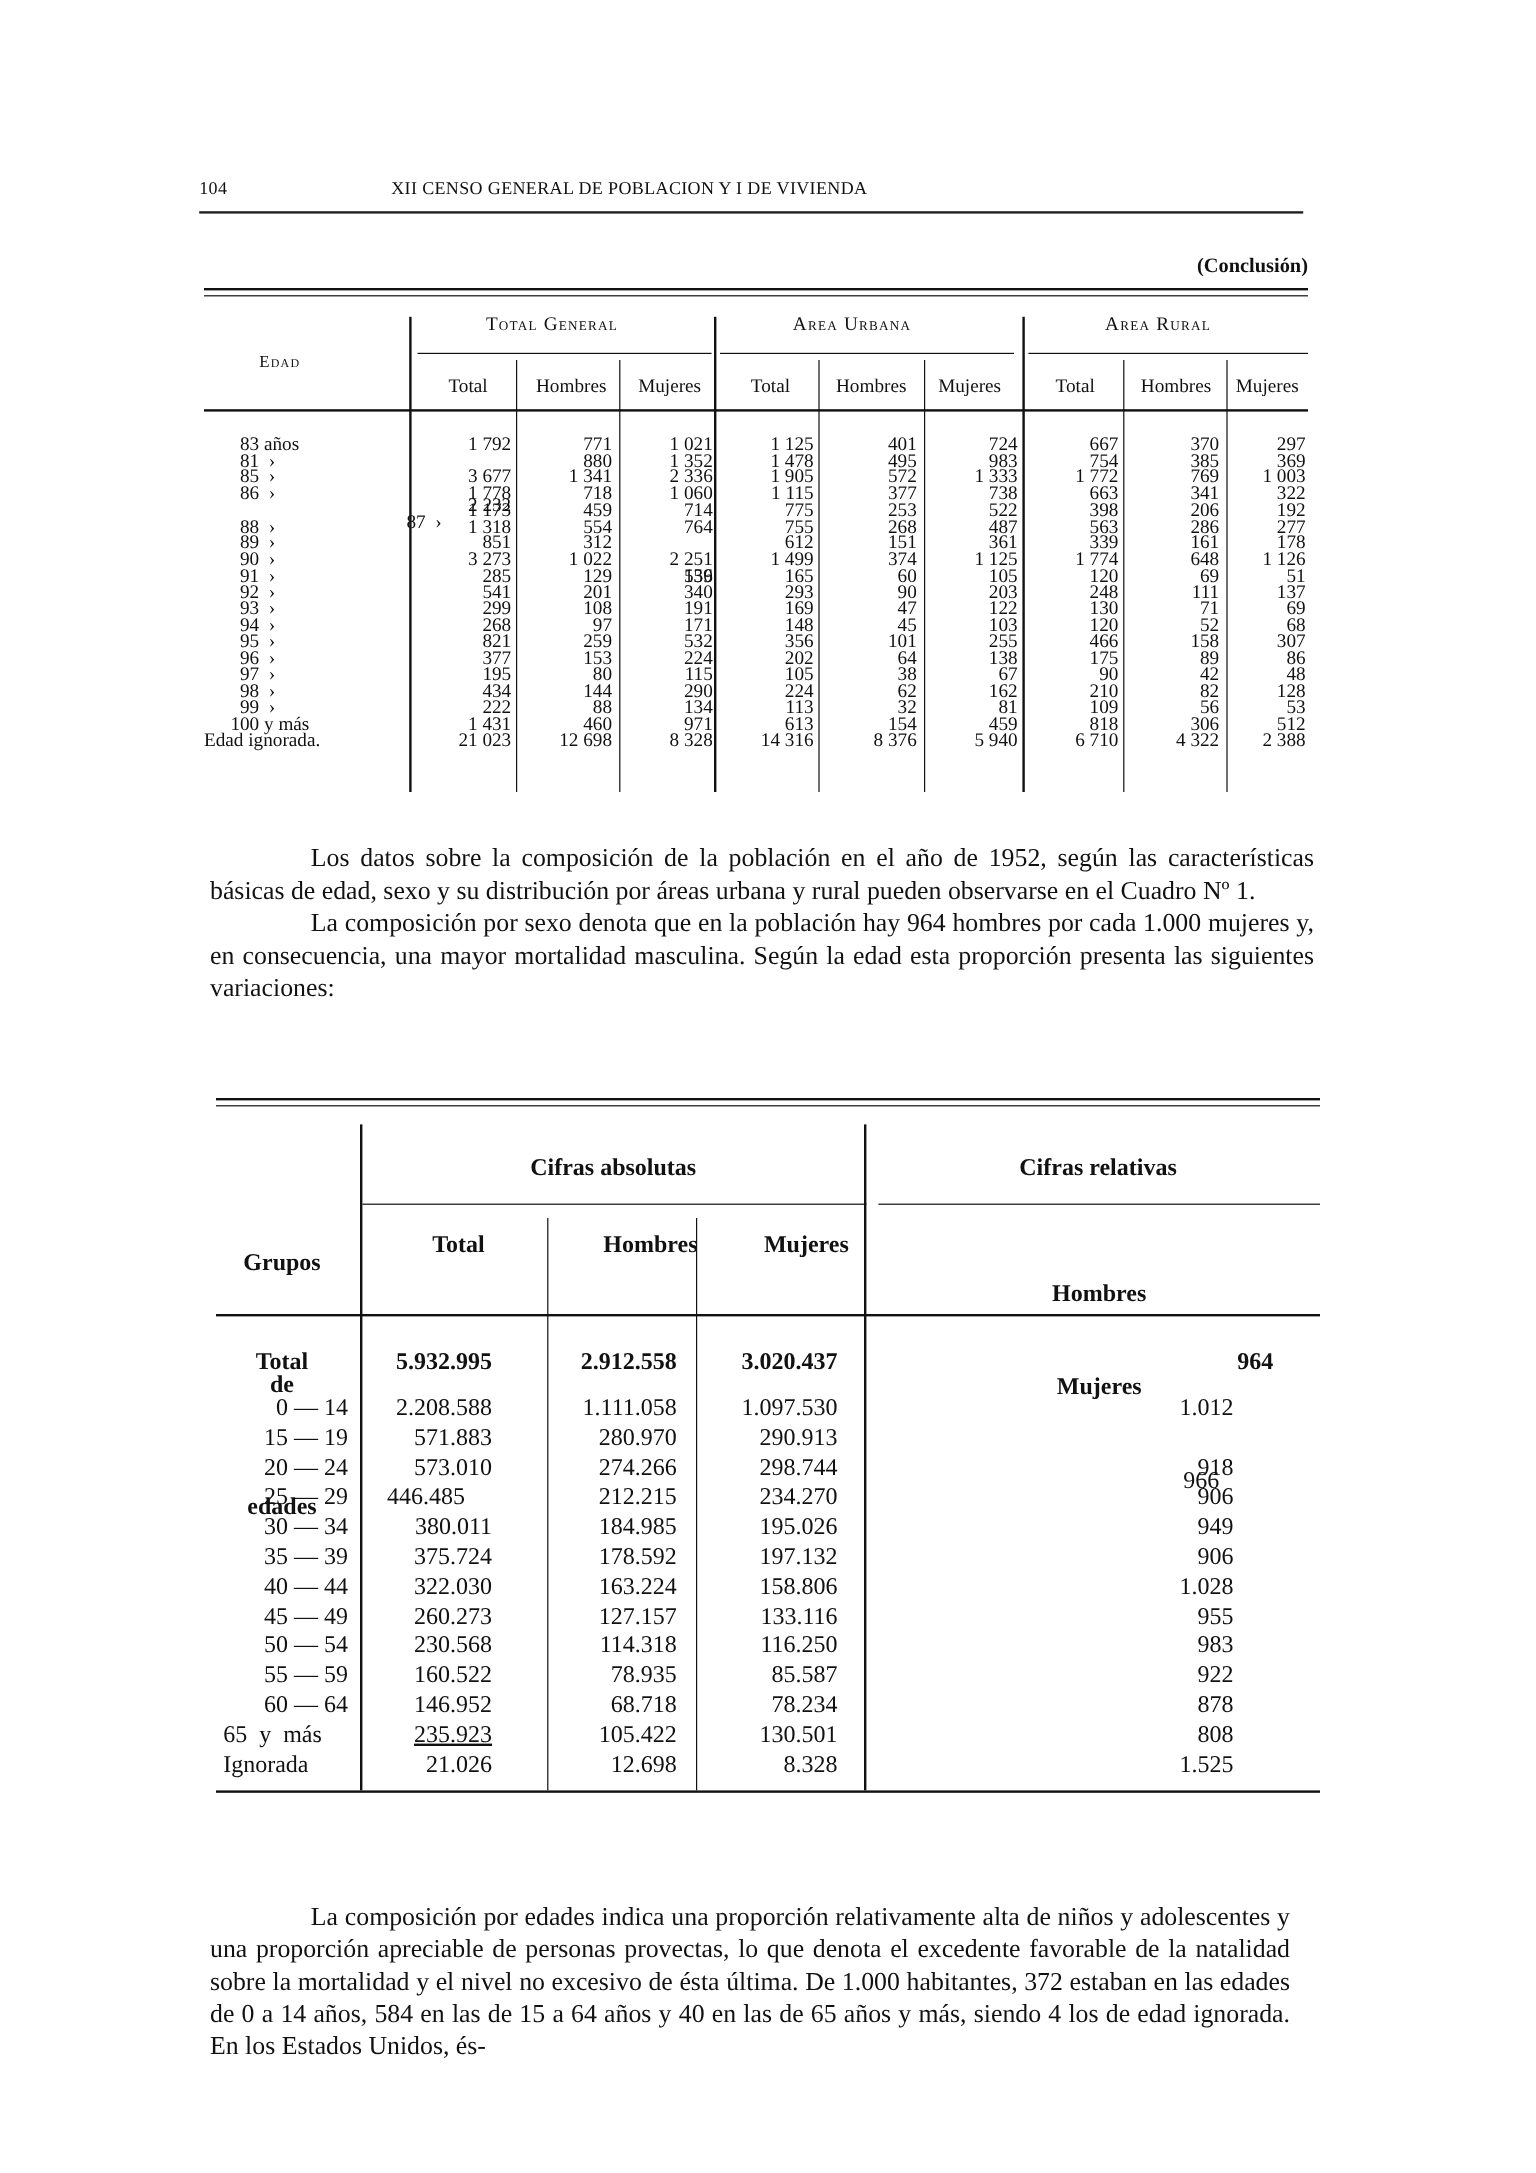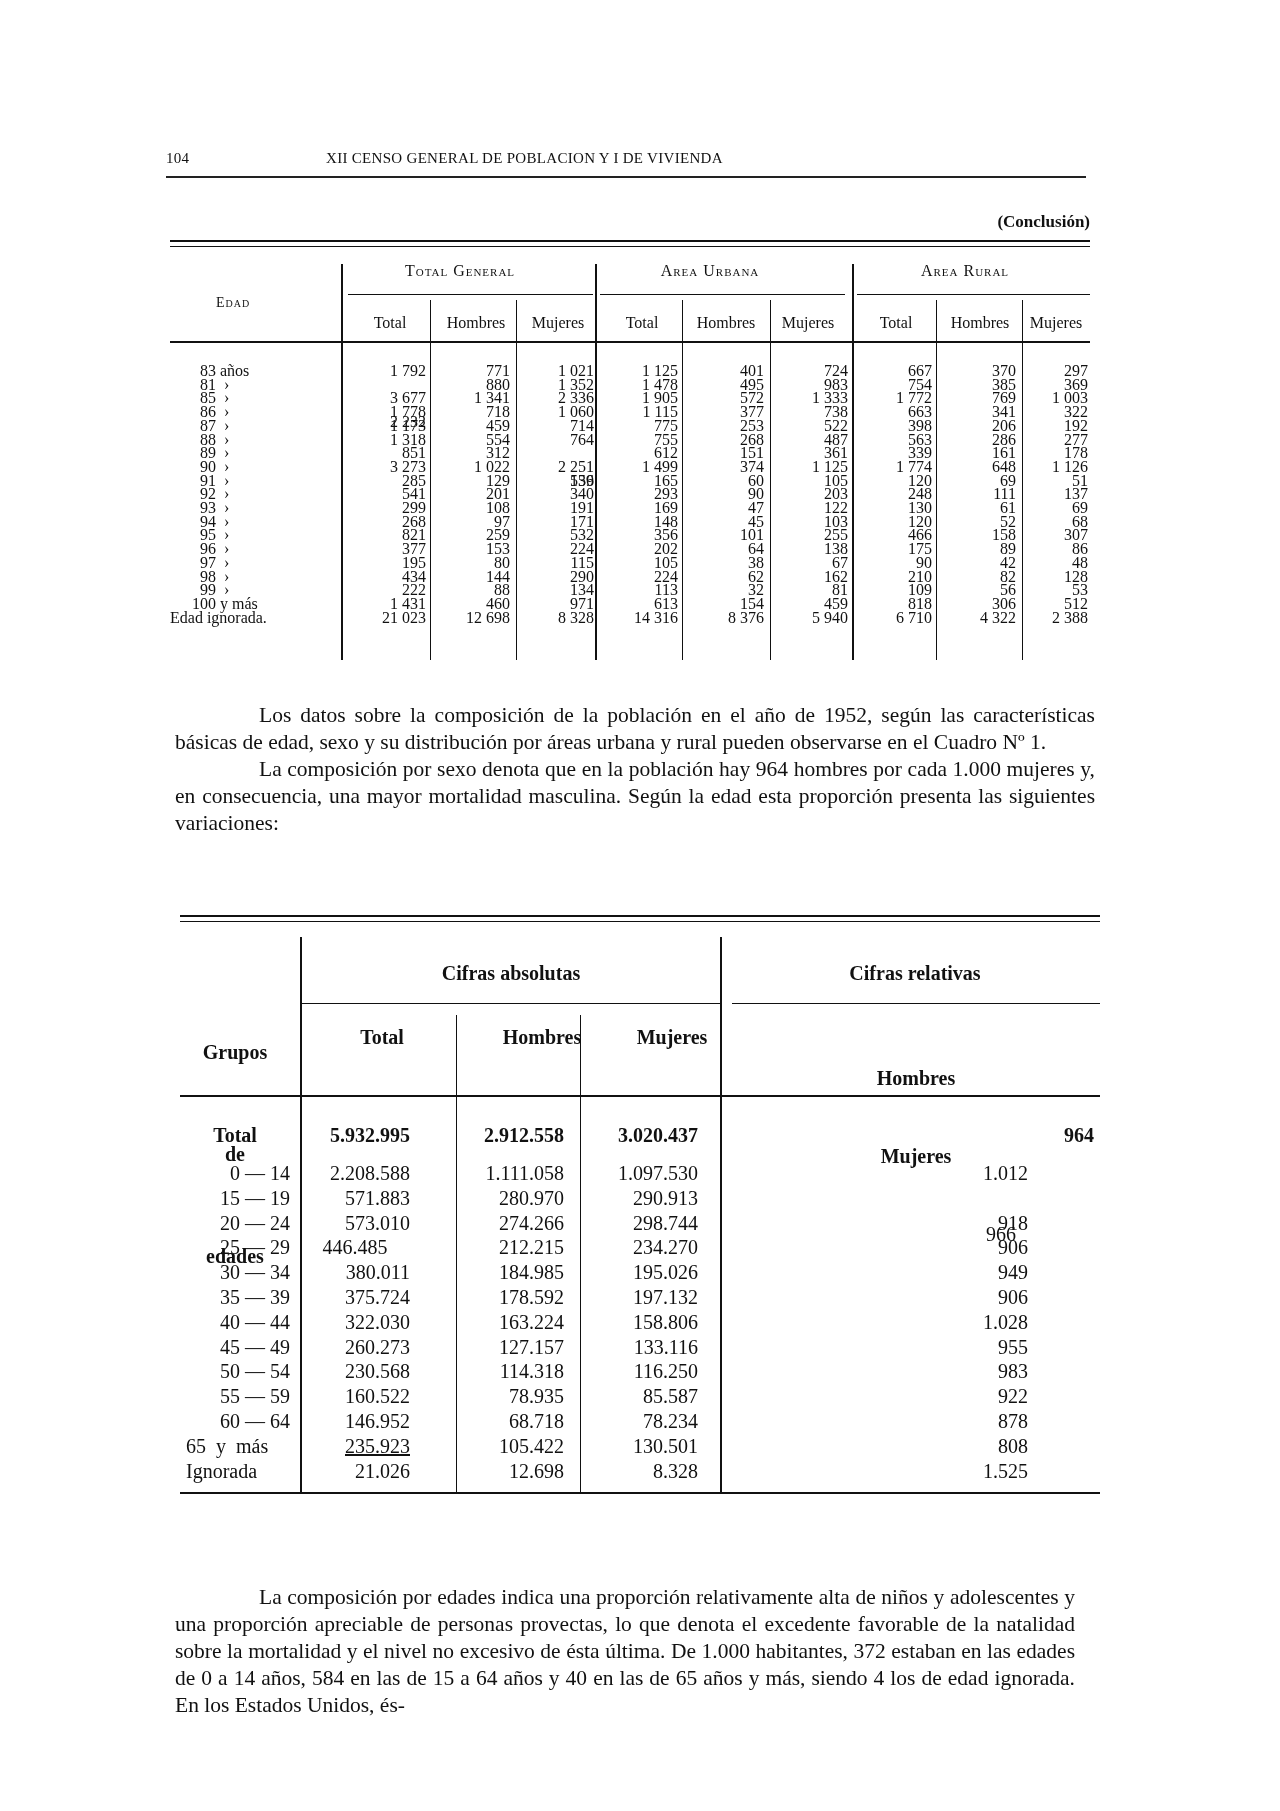--- a/index.html
+++ b/index.html
@@ -105,21 +105,21 @@
       <div class="label" style="left: 0px; width: 168px; top: 41.1px; text-align: left; padding-left: 30px;">86  ›</div>
       <div class="cell" style="left: 176px; width: 80px; top: 41.1px; font-family: Liberation Serif, serif;">1 778</div>
       <div class="cell" style="left: 260px; width: 80px; top: 41.1px;">718</div>
       <div class="cell" style="left: 344px; width: 80px; top: 41.1px;">1 060</div>
       <div class="cell" style="left: 428px; width: 80px; top: 41.1px;">1 115</div>
       <div class="cell" style="left: 514px; width: 80px; top: 41.1px;">377</div>
       <div class="cell" style="left: 598px; width: 80px; top: 41.1px;">738</div>
       <div class="cell" style="left: 682px; width: 80px; top: 41.1px;">663</div>
       <div class="cell" style="left: 766px; width: 80px; top: 41.1px;">341</div>
       <div class="cell" style="left: 838px; width: 80px; top: 41.1px;">322</div>
-      <div class="label" style="left: 0px; width: 168px; top: 55px; text-align: left; padding-left: 30px;">87  ›</div>
+      <div class="label" style="left: 0px; width: 168px; top: 65px; text-align: right; padding-left: 30px;">87  ›</div>
       <div class="cell" style="left: 176px; width: 80px; top: 54.8px;">1 173</div>
       <div class="cell" style="left: 260px; width: 80px; top: 54.8px;">459</div>
       <div class="cell" style="left: 344px; width: 80px; top: 54.8px;">714</div>
       <div class="cell" style="left: 428px; width: 80px; top: 54.8px;">775</div>
       <div class="cell" style="left: 514px; width: 80px; top: 54.8px;">253</div>
       <div class="cell" style="left: 598px; width: 80px; top: 54.8px;">522</div>
       <div class="cell" style="left: 682px; width: 80px; top: 54.8px;">398</div>
       <div class="cell" style="left: 766px; width: 80px; top: 54.8px;">206</div>
       <div class="cell" style="left: 838px; width: 80px; top: 54.8px;">192</div>
       <div class="label" style="left: 0px; width: 168px; top: 68.5px; text-align: left; padding-left: 30px;">88  ›</div>
@@ -173,21 +173,21 @@
       <div class="cell" style="left: 766px; width: 80px; top: 123.3px;">111</div>
       <div class="cell" style="left: 838px; width: 80px; top: 123.3px;">137</div>
       <div class="label" style="left: 0px; width: 168px; top: 137px; text-align: left; padding-left: 30px;">93  ›</div>
       <div class="cell" style="left: 176px; width: 80px; top: 137px;">299</div>
       <div class="cell" style="left: 260px; width: 80px; top: 137px;">108</div>
       <div class="cell" style="left: 344px; width: 80px; top: 137px;">191</div>
       <div class="cell" style="left: 428px; width: 80px; top: 137px;">169</div>
       <div class="cell" style="left: 514px; width: 80px; top: 137px;">47</div>
       <div class="cell" style="left: 598px; width: 80px; top: 137px;">122</div>
       <div class="cell" style="left: 682px; width: 80px; top: 137px;">130</div>
-      <div class="cell" style="left: 766px; width: 80px; top: 137px;">61</div>
+      <div class="cell" style="left: 766px; width: 80px; top: 137px;">71</div>
       <div class="cell" style="left: 838px; width: 80px; top: 137px;">69</div>
       <div class="label" style="left: 0px; width: 168px; top: 150.7px; text-align: left; padding-left: 30px;">94  ›</div>
       <div class="cell" style="left: 176px; width: 80px; top: 150.7px;">268</div>
       <div class="cell" style="left: 260px; width: 80px; top: 150.7px;">97</div>
       <div class="cell" style="left: 344px; width: 80px; top: 150.7px;">171</div>
       <div class="cell" style="left: 428px; width: 80px; top: 150.7px;">148</div>
       <div class="cell" style="left: 514px; width: 80px; top: 150.7px;">45</div>
       <div class="cell" style="left: 598px; width: 80px; top: 150.7px;">103</div>
       <div class="cell" style="left: 682px; width: 80px; top: 150.7px;">120</div>
       <div class="cell" style="left: 766px; width: 80px; top: 150.7px;">52</div>
@@ -299,21 +299,21 @@
   <div class="vline thin" style="left:120px; top:22px; height:555px; width:2px;"></div>
   <div class="vline thin" style="left:540px; top:22px; height:555px; width:2px;"></div>
   <div class="vline thin" style="left:276px; top:100px; height:477px;"></div>
   <div class="vline thin" style="left:400px; top:100px; height:477px;"></div>
 
   <div class="row2" style="top:207px; font-weight:bold;">
     <span style="left:0; width:110px; text-align:center;">Total</span>
     <span style="left:120px; width:110px; text-align:right;">5.932.995</span>
     <span style="left:276px; width:108px; text-align:right;">2.912.558</span>
     <span style="left:400px; width:118px; text-align:right;">3.020.437</span>
-    <span style="left:564px; width:308px; text-align:right;padding-left:42px;">964</span>
+    <span style="left:531px; width:308px; text-align:right;padding-left:42px;">964</span>
   </div>
 
   <div id="group-rows" style="position:absolute; left:0; top:245px; width:920px;">
       <div class="row2" style="top: 0px;">
         <span style="left:0; width:110px; text-align:right; padding-right:0">0 — 14</span>
         <span style="left:120px; width:110px; text-align:right;">2.208.588</span>
         <span style="left:276px; width:108px; text-align:right;">1.111.058</span>
         <span style="left:400px; width:118px; text-align:right;">1.097.530</span>
         <span style="left:540px; width:308px; text-align:right;">1.012</span>
       </div>

